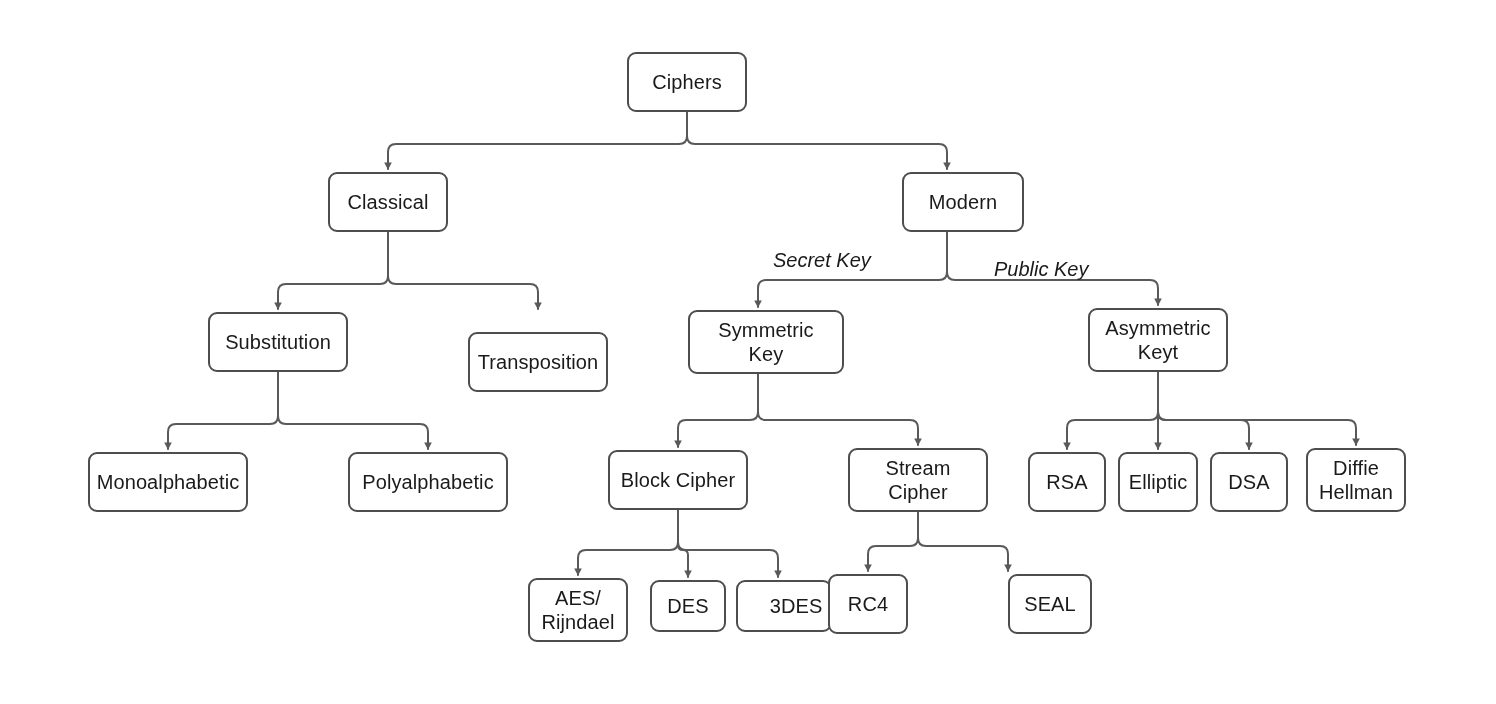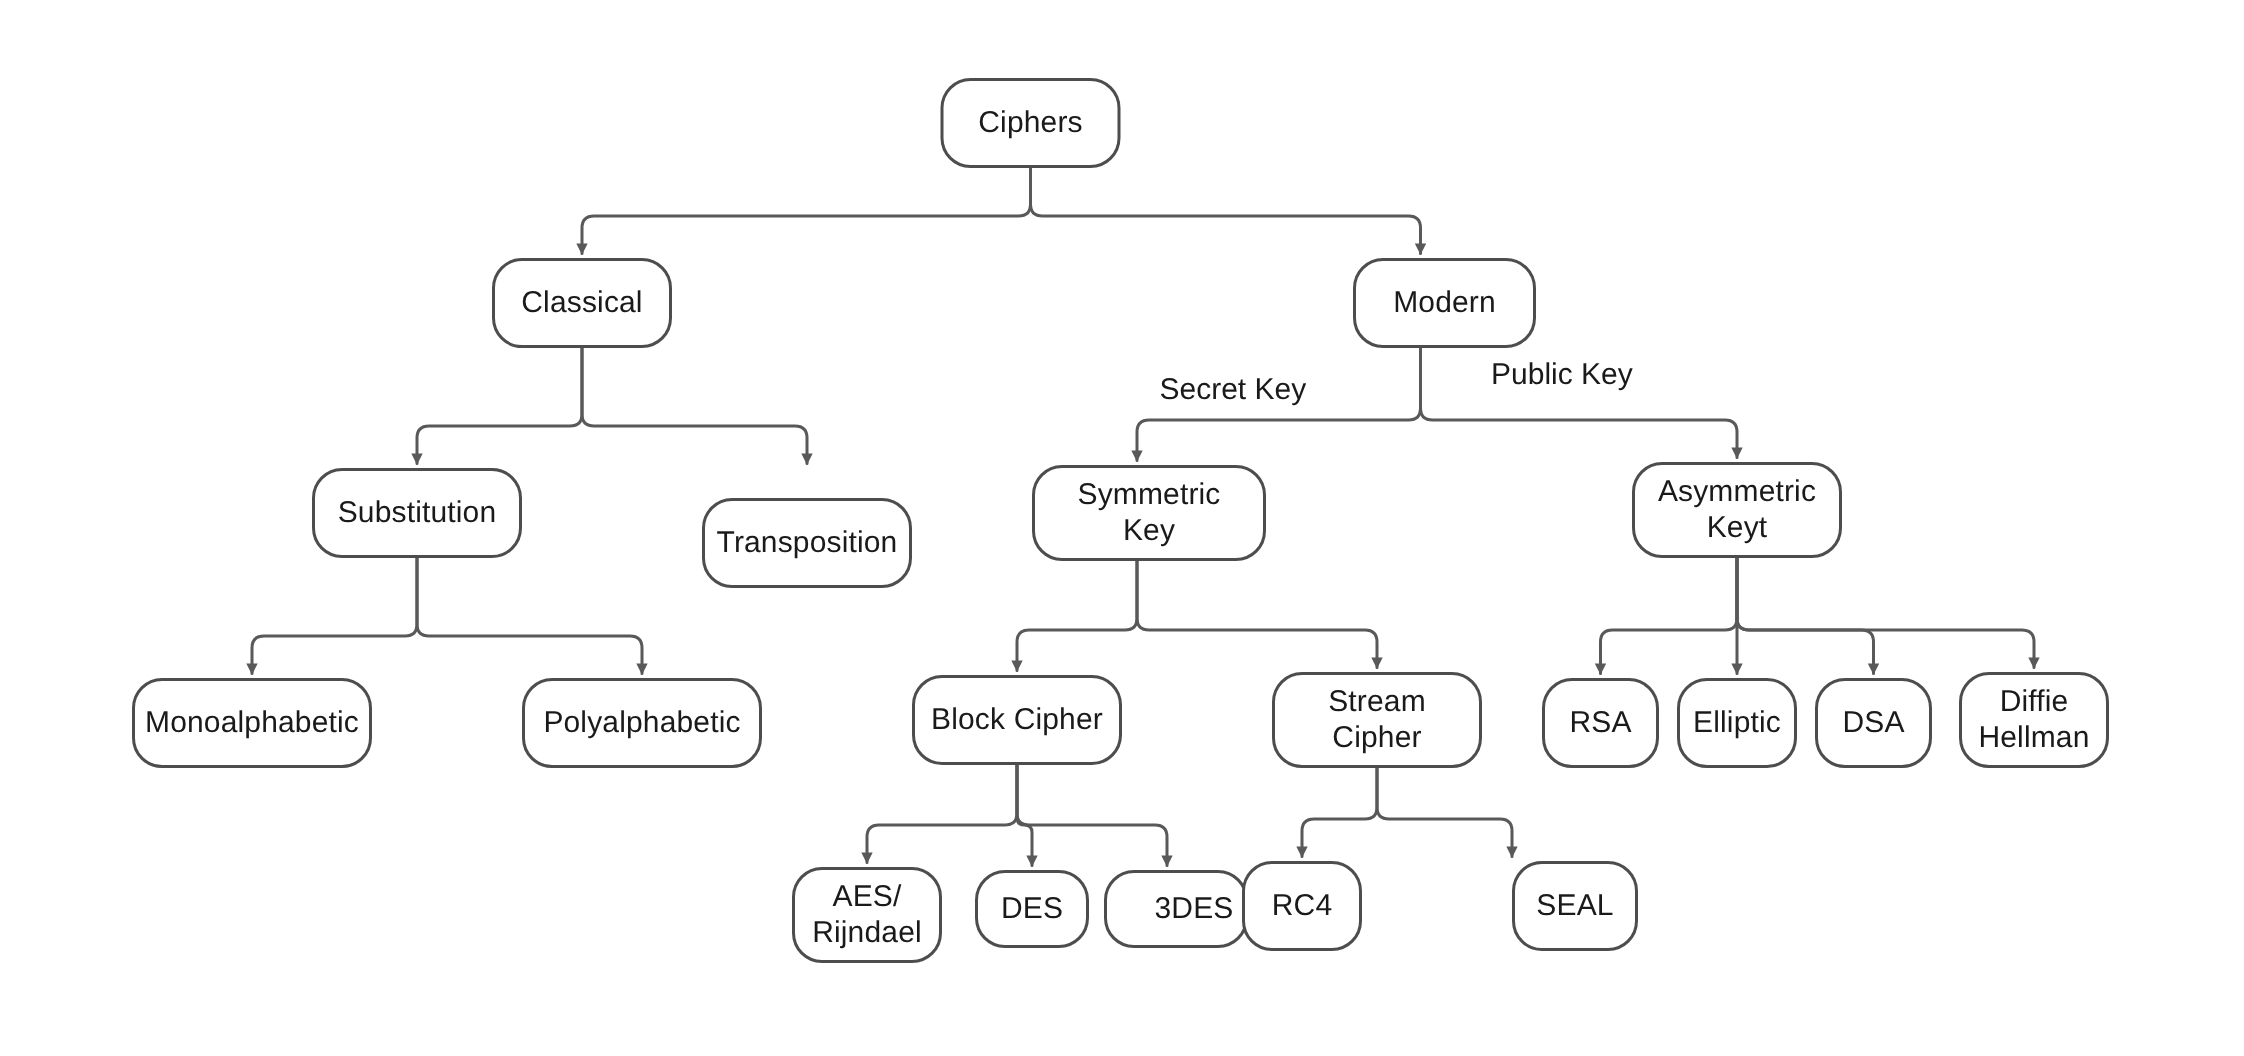--- a/index.html
+++ b/index.html
@@ -24,39 +24,40 @@
     left: 0;
     top: 0;
     width: 1496px;
     height: 704px;
   }
   .node {
     position: absolute;
     box-sizing: border-box;
     background: #ffffff;
     border: 2px solid #4d4d4d;
-    border-radius: 20px;
+    border-radius: 9px;
     display: flex;
     align-items: center;
     justify-content: center;
     text-align: center;
     color: #1a1a1a;
     font-family: "Liberation Sans", sans-serif;
     font-size: 20px;
     line-height: 1.22;
     white-space: pre-line;
     letter-spacing: 0.1px;
   }
   .edge-label {
     position: absolute;
     color: #1a1a1a;
     font-family: "Liberation Sans", sans-serif;
     font-size: 20px;
     white-space: nowrap;
     background: transparent;
+    font-style: italic;
   }
 </style>
 </head>
 <body>
 
 <div id="diagram-root">
 
   <svg id="edge-layer" viewBox="0 0 1496 704" width="1496" height="704" xmlns="http://www.w3.org/2000/svg">
     <defs>
       <marker id="arrowhead" markerWidth="9" markerHeight="9" refX="7.2" refY="4.5" orient="auto" markerUnits="userSpaceOnUse">
@@ -108,16 +109,16 @@
 Hellman</div>
       <div class="node" style="left: 528px; top: 578px; width: 100px; height: 64px;">AES/
 Rijndael</div>
       <div class="node" style="left: 650px; top: 580px; width: 76px; height: 52px;">DES</div>
       <div class="node" style="left: 736px; top: 580px; width: 96px; height: 52px; padding-left: 24px;">3DES</div>
       <div class="node" style="left: 828px; top: 574px; width: 80px; height: 60px;">RC4</div>
       <div class="node" style="left: 966px; top: 574px; width: 84px; height: 60px; margin-left: 42px;">SEAL</div>
     </div>
   <div id="edge-label-layer">
       <div class="edge-label" style="left: 773px; top: 249px;">Secret Key</div>
-      <div class="edge-label" style="left: 994px; top: 239px;">Public Key</div>
+      <div class="edge-label" style="left: 994px; top: 258px;">Public Key</div>
     </div>
 
 </div>
 
 </body></html>

